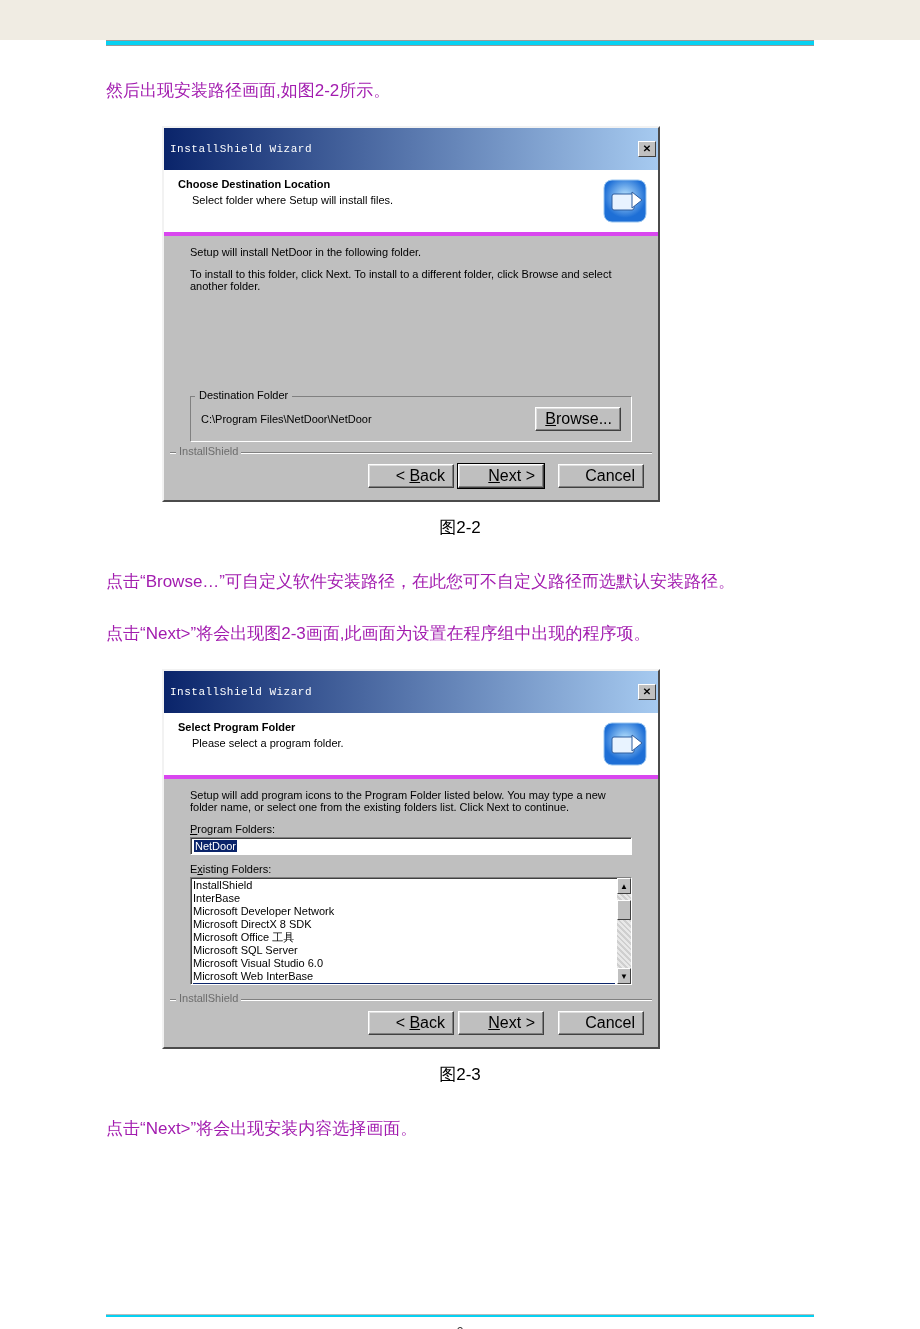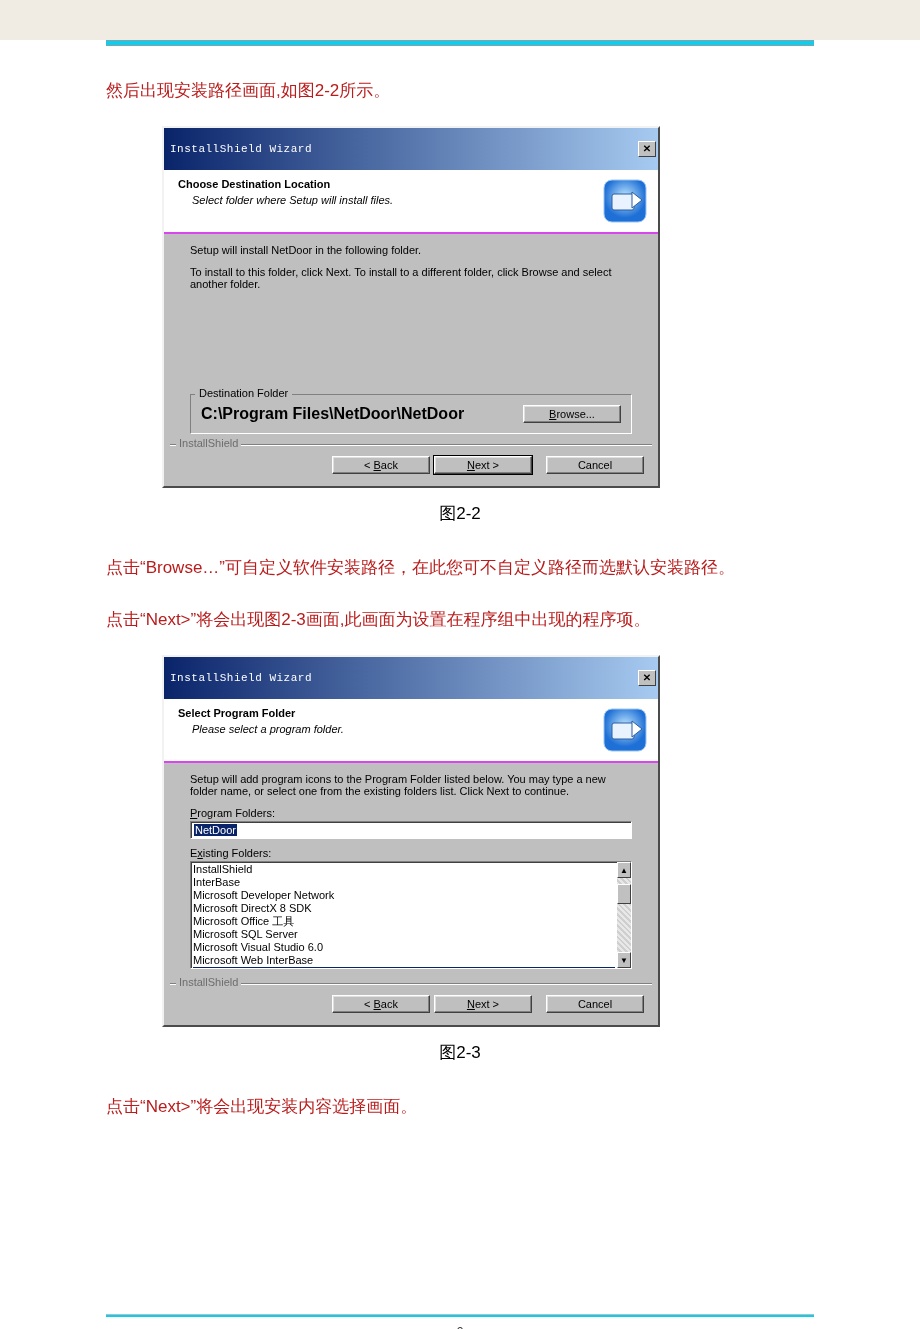--- a/index.html
+++ b/index.html
@@ -1,36 +1,36 @@
 <!DOCTYPE html>
 <html><head>
 <meta charset="utf-8">
 <style>
   body{margin:0;background:#f0ece3;font-family:"Microsoft YaHei",SimSun,Arial,sans-serif;}
   .page{width:920px;min-height:1329px;margin:0 auto;background:#fff;box-sizing:border-box;padding:0 60px 40px 60px;position:relative;}
   .header-rule{height:4px;background:linear-gradient(#06d1f2,#06d1f2);margin:40px 46px 28px 46px;border-top:1px solid #999;border-bottom:1px solid #999;}
-  .body-text{font-size:17px;line-height:2.0;color:#b91c1c;margin:0 0 18px 0;padding:0 46px;}
+  .body-text{font-size:17px;line-height:2.0;color:#a21caf;margin:0 0 18px 0;padding:0 46px;}
   .caption{text-align:center;font-size:17px;margin:14px 0 26px 0;}
   .win-wrap{padding-left:102px;}
   .window{width:494px;background:#bfbfbf;border:2px solid #d9d9d9;border-top-color:#f2f2f2;border-left-color:#f2f2f2;border-right-color:#4b4b4b;border-bottom-color:#4b4b4b;font-family:Tahoma,Arial,sans-serif;font-size:11px;color:#000;}
   .titlebar{display:flex;align-items:center;height:18px;background:linear-gradient(90deg,#0a246a,#a6caf0);padding:12px 2px;}
   .titletext{flex:1;color:#fff;font-family:"Courier New","Lucida Console",monospace;font-size:11px;padding-left:4px;letter-spacing:.5px;}
   .closebox{width:16px;height:14px;background:#c0c0c0;border:1px solid #fff;border-right-color:#404040;border-bottom-color:#404040;display:flex;align-items:center;justify-content:center;font-size:10px;line-height:1;font-family:Arial;font-weight:bold;}
-  .banner{display:flex;align-items:flex-start;background:#fff;border-bottom:2px solid #d946ef;padding:8px 10px 8px 14px;}
+  .banner{display:flex;align-items:flex-start;background:#fff;border-bottom:4px solid #d946ef;padding:8px 10px 8px 14px;}
   .banner-text{flex:1;}
   .banner-text h3{margin:0 0 4px 0;font-size:11px;font-weight:bold;}
-  .banner-text p{margin:0 0 0 14px;font-size:11px;font-style:italic;}
+  .banner-text p{margin:0 0 0 14px;font-size:11px;}
   .install-icon{width:46px;height:46px;flex:0 0 46px;}
   .client{padding:10px 26px 6px 26px;background:#bfbfbf;min-height:120px;box-sizing:border-box;}
   .client p{margin:0 0 10px 0;}
   .fieldset{border:1px solid #808080;border-top-color:#808080;border-left-color:#808080;border-right-color:#fff;border-bottom-color:#fff;padding:10px 10px;position:relative;margin-top:6px;}
   .fs-label{position:absolute;top:-8px;left:4px;background:#bfbfbf;padding:0 4px;font-size:11px;}
   .dest-row{display:flex;align-items:center;gap:8px;}
-  .dest-path{flex:1;font-size:16px;font-weight:bold;}
-  .winbtn{background:#bfbfbf;border:1px solid #fff;border-right-color:#404040;border-bottom-color:#404040;padding:2px 14px;font-family:Tahoma,Arial,sans-serif;font-size:11px;min-width:68px;text-align:center;box-shadow:inset -1px -1px 0 #808080,inset 1px 1px 0 #dfdfdf;}
+  .dest-path{flex:1;font-size:11px;}
+  .winbtn{background:#bfbfbf;border:1px solid #fff;border-right-color:#404040;border-bottom-color:#404040;padding:2px 8px;font-family:Tahoma,Arial,sans-serif;font-size:16px;min-width:68px;text-align:right;box-shadow:inset -1px -1px 0 #808080,inset 1px 1px 0 #dfdfdf;}
   .winbtn.default{box-shadow:inset -1px -1px 0 #808080,inset 1px 1px 0 #dfdfdf,0 0 0 1px #000;}
   .footer-line{border-top:1px solid #808080;border-bottom:1px solid #fff;margin:4px 6px 0 6px;position:relative;}
   .footer-label{position:absolute;left:6px;top:-8px;background:#bfbfbf;padding:0 3px;color:#6d6d6d;font-size:11px;}
   .btnrow{display:flex;justify-content:flex-end;gap:4px;padding:10px 14px 12px 14px;}
   .underline-char{text-decoration:underline;}
   .textbox{background:#fff;border:1px solid #808080;border-right-color:#fff;border-bottom-color:#fff;box-shadow:inset 1px 1px 0 #404040;padding:2px 3px;width:100%;box-sizing:border-box;font-size:11px;}
   .textbox-sel{background:#0a246a;color:#fff;padding:0 1px;}
   .listbox{display:flex;border:1px solid #808080;border-right-color:#fff;border-bottom-color:#fff;box-shadow:inset 1px 1px 0 #404040;background:#fff;height:106px;}
   .list-inner{flex:1;overflow:hidden;font-size:11px;line-height:13px;padding:1px 2px;}
   .list-inner div{white-space:nowrap;}

